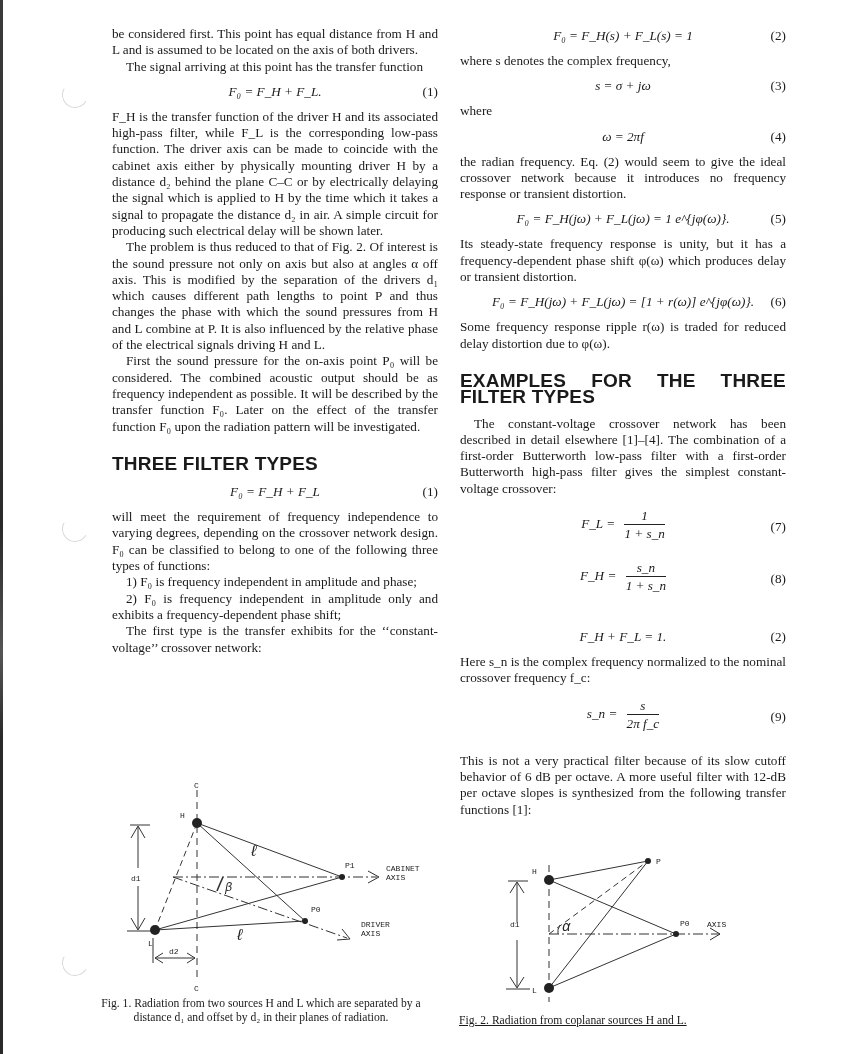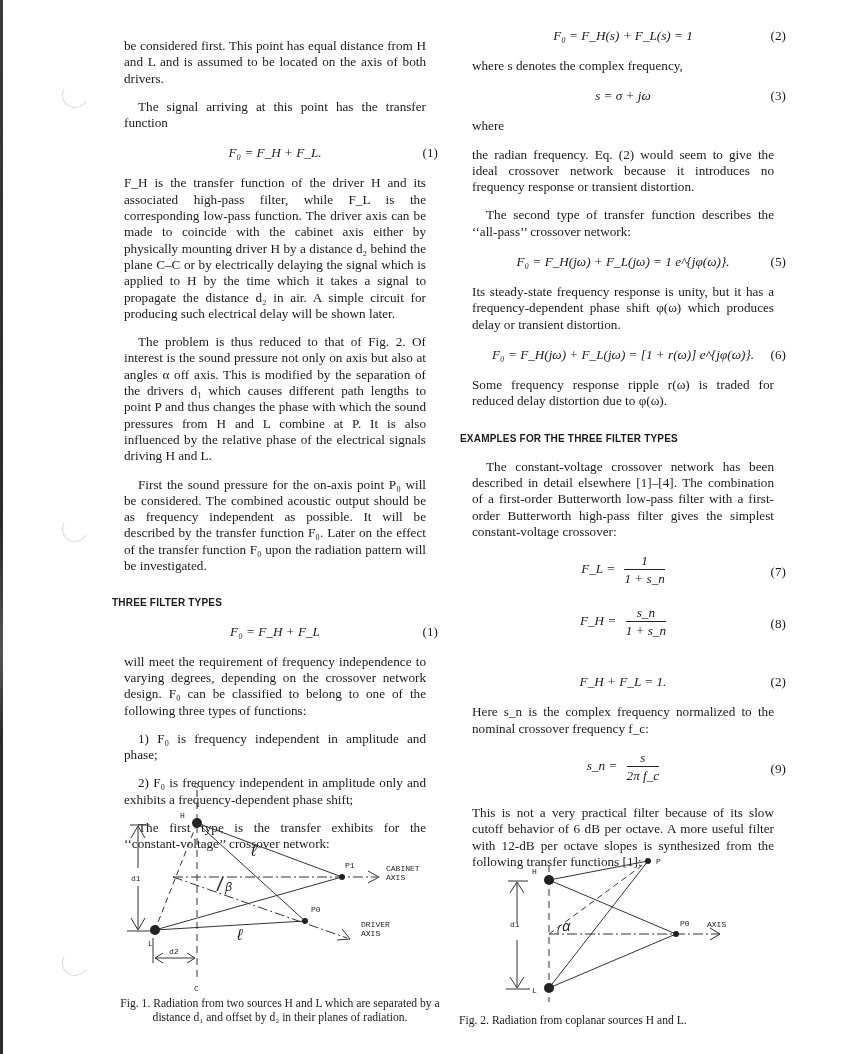--- a/index.html
+++ b/index.html
@@ -18,36 +18,36 @@
     border: 1px solid #d8d8d8; border-radius: 50%;
     border-top-color: transparent; border-right-color: transparent;
     transform: rotate(-15deg);
   }
   .col {
     position: absolute; top: 26px; width: 326px;
     font-size: 13.2px; line-height: 16.3px; text-align: justify;
   }
   .col-left { left: 112px; }
   .col-right { left: 460px; }
-  p { margin: 12px; }
+  p { margin: 0; }
   .indent { text-indent: 14px; }
   .eq {
     position: relative; text-align: center; font-style: italic;
     margin: 7px 0 7px 0; height: 20px; line-height: 20px;
   }
   .eq .num { position: absolute; right: 0; top: 0; font-style: normal; }
   .eq .body { display: inline-block; font-style: italic; }
   .frac-eq { height: 42px; line-height: normal; margin: 10px 0; }
   .frac-eq .num { top: 12px; }
   .frac { display: inline-block; vertical-align: middle; text-align: center; margin-left: 6px; }
   .frac .top { display: block; border-bottom: 1px solid #222; padding: 0 4px; line-height: 17px; }
   .frac .bot { display: block; line-height: 17px; }
   .heading {
     font-family: "Liberation Sans", "DejaVu Sans", sans-serif;
-    font-weight: bold; font-size: 10px; letter-spacing: 0.2px;
+    font-weight: bold; font-size: 19px; letter-spacing: 0.2px;
     margin: 21px 0 10px 0;
   }
   .fig { position: absolute; }
   .fig svg text { font-family: "Liberation Mono", "DejaVu Sans Mono", monospace; }
   .caption {
     position: absolute; font-size: 11.6px; line-height: 14px; text-align: center;
   }
 </style>
 </head>
 <body>
@@ -121,38 +121,41 @@
       <text x="246" y="149">DRIVER</text>
       <text x="246" y="158">AXIS</text>
     </g>
     <g font-family="Liberation Serif, serif" font-style="italic" fill="#222">
       <text x="134" y="78" font-size="16">ℓ</text>
       <text x="120" y="162" font-size="16">ℓ</text>
       <text x="110" y="113" font-size="12">β</text>
     </g>
   </svg>
 </div>
-<div class="caption" style="left:116px; top:997px; width:328px;">
+<div class="caption" style="left:97px; top:997px; width:328px;">
   <span>Fig. 1.</span>
   <span>Radiation from two sources H and L which are separated by a distance d₁ and offset by d₂ in their planes of radiation.</span>
 </div>
 
 <div class="col col-right">
   <div class="eq" style="margin-top:0">
     <span class="body">F₀ = F_H(s) + F_L(s) = 1</span>
     <span class="num">(2)</span>
   </div>
   <p>where s denotes the complex frequency,</p>
   <div class="eq">
     <span class="body">s = σ + jω</span>
     <span class="num">(3)</span>
   </div>
   <p>where</p>
+  <div class="eq">
+    <span class="body">ω = 2πf</span>
+    <span class="num">(4)</span>
+  </div>
   <p>the radian frequency. Eq. (2) would seem to give the ideal crossover network because it introduces no frequency response or transient distortion.</p>
-  <p class="indent">The second type of transfer function describes the ‘‘all-pass’’ crossover network:</p>
   <div class="eq">
     <span class="body">F₀ = F_H(jω) + F_L(jω) = 1 e^{jφ(ω)}.</span>
     <span class="num">(5)</span>
   </div>
   <p>Its steady-state frequency response is unity, but it has a frequency-dependent phase shift φ(ω) which produces delay or transient distortion.</p>
   <div class="eq">
     <span class="body">F₀ = F_H(jω) + F_L(jω) = [1 + r(ω)] e^{jφ(ω)}.</span>
     <span class="num">(6)</span>
   </div>
   <p>Some frequency response ripple r(ω) is traded for reduced delay distortion due to φ(ω).</p>
@@ -223,16 +226,16 @@
       <text x="32" y="24">H</text>
       <text x="32" y="143">L</text>
       <text x="156" y="14">P</text>
       <text x="180" y="76">P0</text>
       <text x="10" y="77">d1</text>
       <text x="207" y="77">AXIS</text>
     </g>
     <text x="62" y="81" font-family="Liberation Serif, serif" font-style="italic" font-size="14" fill="#222">α</text>
   </svg>
 </div>
-<div class="caption" style="left:459px; top:1014px; width:330px; text-align:left;">
+<div class="caption" style="left:459px; top:1014px; width:330px; text-align:left;text-decoration:underline;">
   <span>Fig. 2.</span>
   <span>Radiation from coplanar sources H and L.</span>
 </div>
 
 </body></html>

